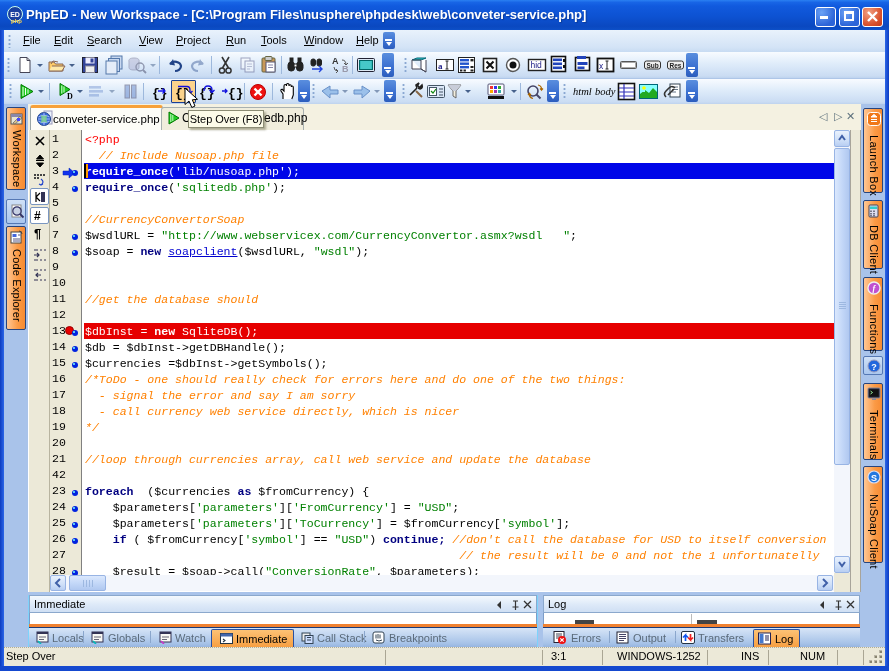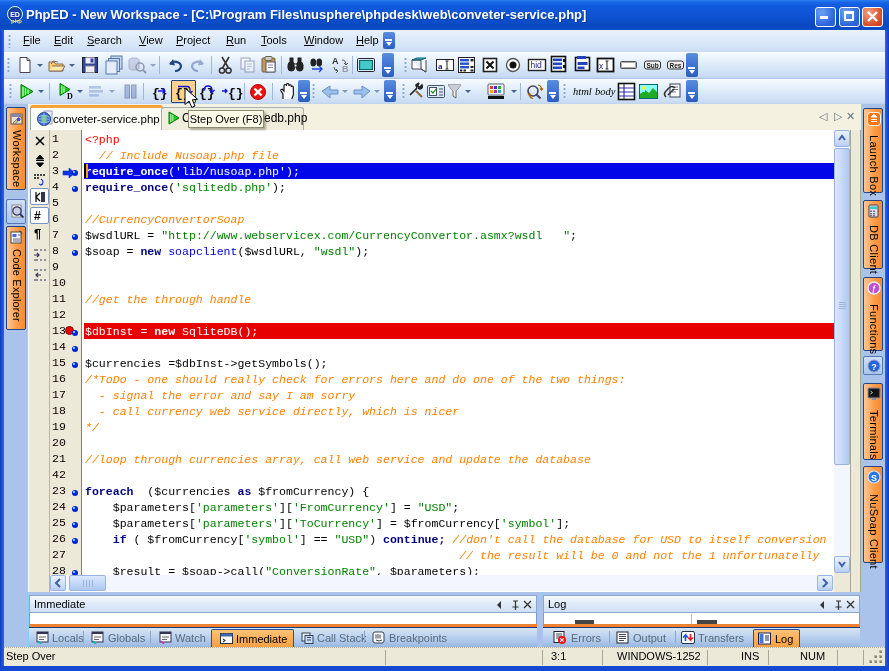--- a/index.html
+++ b/index.html
@@ -68,21 +68,21 @@
   font-family:"Liberation Mono",monospace; font-size:11.55px; line-height:16px; white-space:pre; }
 .cl { position:absolute; left:57px; width:749px; height:16px; }
 .lnum { position:absolute; left:2px; width:30px; font-family:"Liberation Mono",monospace;
   font-size:11.55px; line-height:16px; color:#000; }
 .row-blue { position:absolute; left:56px; width:750px; height:16px; background:#0006e8; }
 .row-red  { position:absolute; left:56px; width:750px; height:16px; background:#e60000; }
 .k { color:#000080; font-weight:bold; }
 .s { color:#008000; }
 .c { color:#ff8000; font-style:italic; }
 .php { color:#f00; }
-.fn { color:#0000d0; }
+.fn { color:#0000d0;text-decoration:underline; }
 .w { color:#fff; }
 .kw { color:#fff; font-weight:bold; }
 .bp { position:absolute; width:6px; height:6px; border-radius:50%; background:#0022e0; }
 .bp:after { content:""; position:absolute; left:1px; top:1px; width:2px; height:2px; border-radius:50%; background:#7ff; }
 
 #vscroll { position:absolute; left:806px; top:0px; width:16px; height:445px; background:#f3f6fc; }
 #vcorner { position:absolute; left:806px; top:443px; width:16px; height:19px; background:#ece9d8; }
 #hscroll { position:absolute; left:22px; top:445px; width:784px; height:16px; background:#f3f6fc; }
 .sb-btn { position:absolute; width:16px; height:17px; border:1px solid #98b4e4; border-radius:2px;
   background:linear-gradient(180deg,#e9f1fd,#cfe0f8 60%,#b8cef2); }
@@ -553,22 +553,23 @@
   <div id="code">
     <div class="row-blue" style="top:33px"></div>
     <div class="row-red" style="top:193px"></div>
     <div class="cl" style="top:2px"><span class="php">&lt;?php</span></div>
     <div class="cl" style="top:18px"><span class="c">  // Include Nusoap.php file</span></div>
     <div class="cl" style="top:34px"><span class="kw">require_once</span><span class="w">('lib/nusoap.php');</span></div>
     <div class="cl" style="top:50px"><span class="k">require_once</span>(<span class="s">'sqlitedb.php'</span>);</div>
     <div class="cl" style="top:82px"><span class="c">//CurrencyConvertorSoap</span></div>
     <div class="cl" style="top:98px">$wsdlURL = <span class="s">"http://www.webservicex.com/CurrencyConvertor.asmx?wsdl   "</span>;</div>
     <div class="cl" style="top:114px">$soap = <span class="k">new</span> <span class="fn">soapclient</span>($wsdlURL, <span class="s">"wsdl"</span>);</div>
-    <div class="cl" style="top:162px"><span class="c">//get the through handle</span></div>
+    <div class="cl" style="top:162px"><span class="c">//get the database should</span></div>
     <div class="cl" style="top:194px"><span class="w">$dbInst = <span class="kw">new</span> SqliteDB();</span></div>
+    <div class="cl" style="top:210px">$db = $dbInst-&gt;getDBHandle();</div>
     <div class="cl" style="top:226px">$currencies =$dbInst-&gt;getSymbols();</div>
     <div class="cl" style="top:242px"><span class="c">/*ToDo - one should really check for errors here and do one of the two things:</span></div>
     <div class="cl" style="top:258px"><span class="c">  - signal the error and say I am sorry</span></div>
     <div class="cl" style="top:274px"><span class="c">  - call currency web service directly, which is nicer</span></div>
     <div class="cl" style="top:290px"><span class="c">*/</span></div>
     <div class="cl" style="top:322px"><span class="c">//loop through currencies array, call web service and update the database</span></div>
     <div class="cl" style="top:354px"><span class="k">foreach</span>  ($currencies <span class="k">as</span> $fromCurrency) {</div>
     <div class="cl" style="top:370px">    $parameters[<span class="s">'parameters'</span>][<span class="s">'FromCurrency'</span>] = <span class="s">"USD"</span>;</div>
     <div class="cl" style="top:386px">    $parameters[<span class="s">'parameters'</span>][<span class="s">'ToCurrency'</span>] = $fromCurrency[<span class="s">'symbol'</span>];</div>
     <div class="cl" style="top:402px">    <span class="k">if</span> ( $fromCurrency[<span class="s">'symbol'</span>] == <span class="s">"USD"</span>) <span class="k">continue;</span> <span class="c">//don't call the database for USD to itself conversion</span></div>

